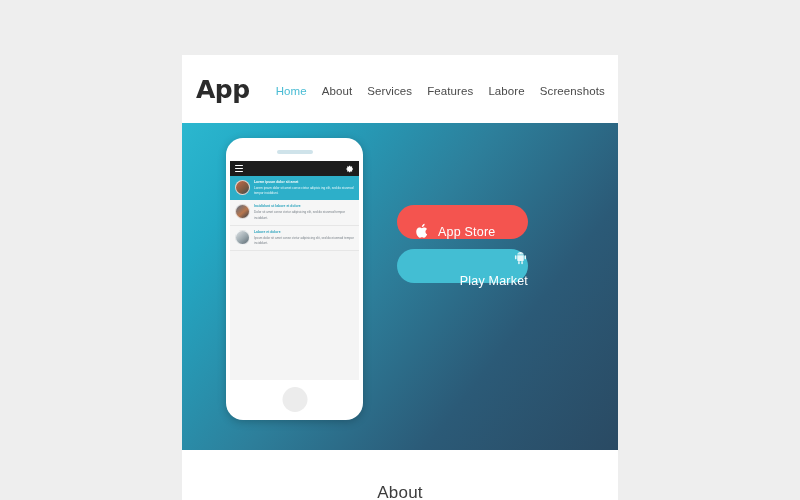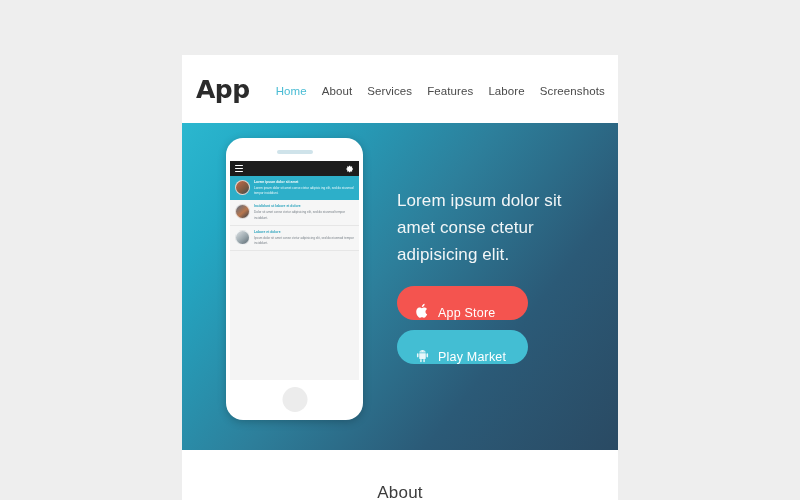--- a/index.html
+++ b/index.html
@@ -300,21 +300,21 @@
     padding: 0 0 0 18px;
     margin-top: 17px;
     box-sizing: border-box;
     cursor: pointer;
     font-family: "Liberation Sans", sans-serif;
     font-size: 12.5px;
     color: #ffffff;
     letter-spacing: 0.2px;
   }
   #btn-appstore { background: #f4544f; }
-  #btn-playmarket { background: #43bed3; margin-top: 10px; }
+  #btn-playmarket { background: #43bed3; margin-top: 10px; flex-direction: column; }
   .store-btn .glyph {
     flex: 0 0 auto;
     width: 15px;
     height: 17px;
     display: flex;
     align-items: center;
     justify-content: center;
   }
   .store-btn svg { display: block; }
 
@@ -401,21 +401,20 @@
             </span>
           </div>
 
         </div>
       </div>
 
       <div id="phone-home"></div>
     </div>
 
     <div id="hero-copy">
-      <h1 id="hero-title">Lorem ipsum dolor sit amet conse ctetur adipisicing elit.</h1>
 
       <button class="store-btn" id="btn-appstore">
         <span class="glyph">
           <svg viewBox="0 0 24 28" width="14" height="16" aria-hidden="true">
             <path fill="#ffffff" d="M16.4 14.8c0-3 2.5-4.4 2.6-4.5-1.4-2.1-3.6-2.4-4.4-2.4-1.9-.2-3.6 1.1-4.6 1.1-.9 0-2.4-1.1-3.9-1-2 0-3.9 1.2-4.9 3C-.9 14.7.6 20 2.6 22.9c1 1.4 2.1 3 3.7 2.9 1.5-.1 2-.9 3.8-.9 1.8 0 2.3.9 3.9.9 1.6 0 2.6-1.4 3.6-2.9 1.1-1.6 1.6-3.2 1.6-3.3-.1 0-3-1.2-3-4.8zM13.6 5.3c.8-1 1.4-2.4 1.2-3.8-1.2.1-2.7.8-3.5 1.8-.8.9-1.5 2.3-1.3 3.7 1.3.1 2.7-.7 3.6-1.7z"></path>
           </svg>
         </span>
         <span>App Store</span>
       </button>
 

